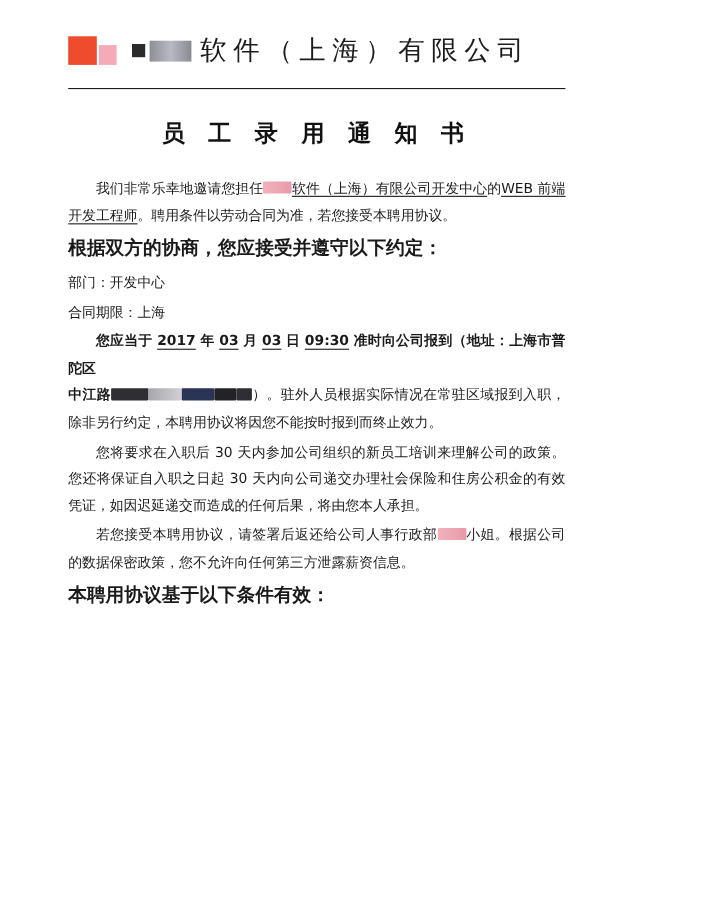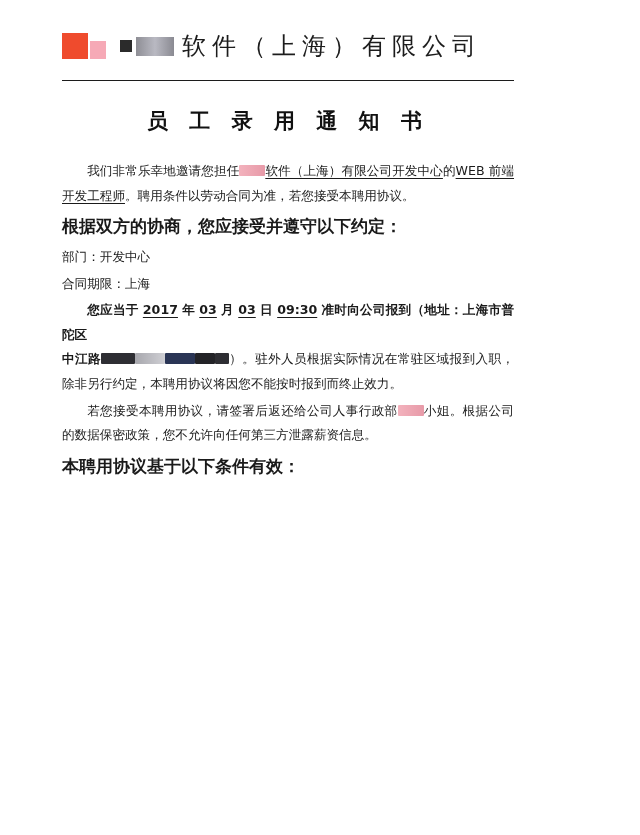--- a/index.html
+++ b/index.html
@@ -170,20 +170,21 @@
       <span class="bold u">03</span>
       <span class="bold">月</span>
       <span class="bold u">03</span>
       <span class="bold">日</span>
       <span class="bold u">09:30</span>
       <span class="bold">准时向公司报到（地址：上海市普陀区</span><br>
       <span class="bold">中江路</span><span class="bar bar-dark"></span><span class="bar bar-gray"></span><span class="bar bar-navy"></span><span class="bar bar-dark2"></span><span class="bar bar-sm"></span><span>）。驻外人员根据实际情况在常驻区域报到入职，除非另行约定，本聘用协议将因您不能按时报到而终止效力。</span>
     </p>
 
 
+    <p class="para indent">您将要求在入职后 30 天内参加公司组织的新员工培训来理解公司的政策。您还将保证自入职之日起 30 天内向公司递交办理社会保险和住房公积金的有效凭证，如因迟延递交而造成的任何后果，将由您本人承担。</p>
 
     <p class="para indent">
       <span>若您接受本聘用协议，请签署后返还给公司人事行政部</span><span class="bar bar-pink"></span><span>小姐。根据公司的数据保密政策，您不允许向任何第三方泄露薪资信息。</span>
     </p>
 
     <p class="para section-head">本聘用协议基于以下条件有效：</p>
 
   </div>
 </div>
 

